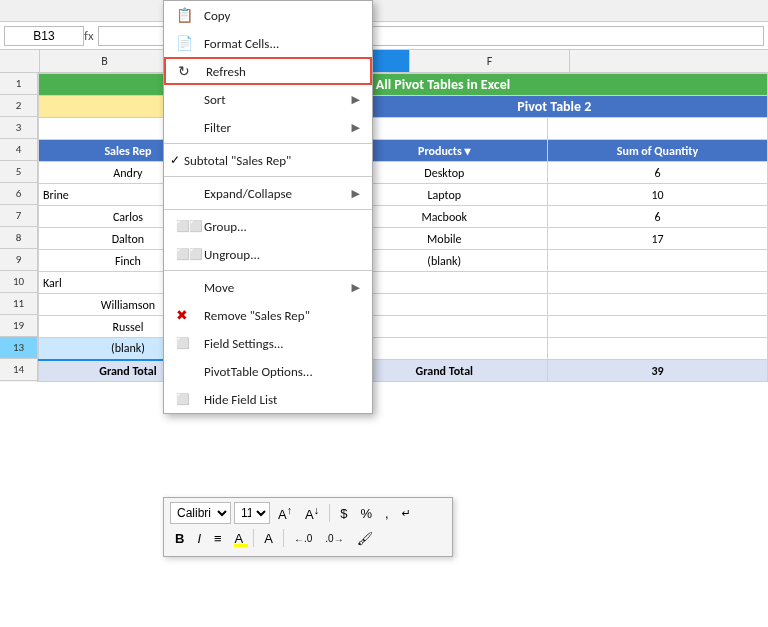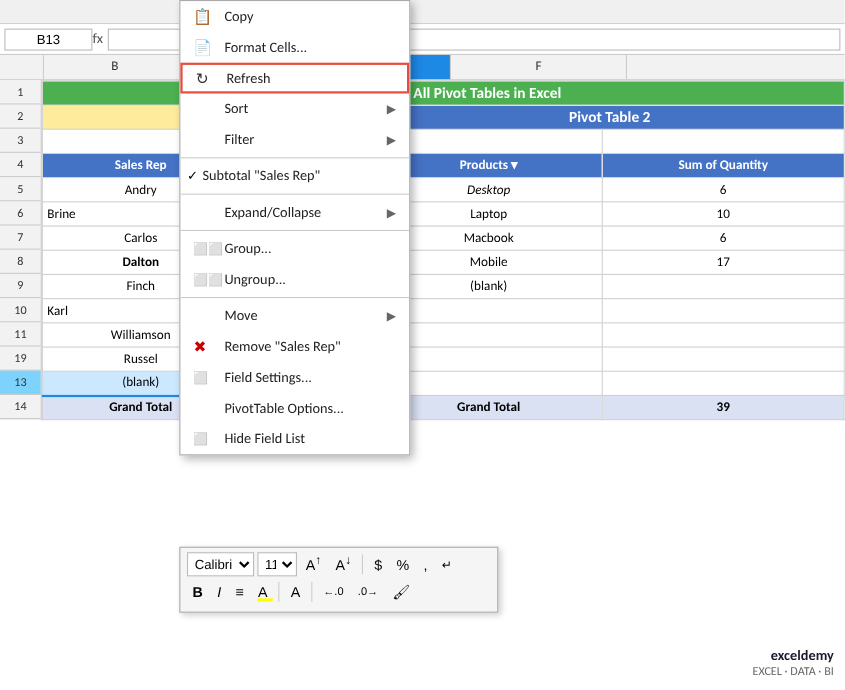--- a/index.html
+++ b/index.html
@@ -151,42 +151,42 @@
         <td></td>
         <td></td>
         <td style="background:#4472C4; color:#fff; font-weight:bold; text-align:center;">Products ▾</td>
         <td style="background:#4472C4; color:#fff; font-weight:bold; text-align:center;">Sum of Quantity</td>
       </tr>
 
       <tr>
         <td style="text-align:center;">Andry</td>
         <td></td>
         <td></td>
-        <td style="text-align:center;font-style:italic;">Desktop</td>
+        <td style="text-align:center;">Desktop</td>
         <td style="text-align:center;">6</td>
       </tr>
 
       <tr>
         <td style="">Brine</td>
         <td></td>
         <td></td>
         <td style="text-align:center;">Laptop</td>
         <td style="text-align:center;">10</td>
       </tr>
 
       <tr>
         <td style="text-align:center;">Carlos</td>
         <td></td>
         <td></td>
         <td style="text-align:center;">Macbook</td>
         <td style="text-align:center;">6</td>
       </tr>
 
       <tr>
-        <td style="text-align:center;font-weight:bold;">Dalton</td>
+        <td style="text-align:center;">Dalton</td>
         <td></td>
         <td></td>
         <td style="text-align:center;">Mobile</td>
         <td style="text-align:center;">17</td>
       </tr>
 
       <tr>
         <td style="text-align:center;">Finch</td>
         <td></td>
         <td></td>
@@ -341,18 +341,14 @@
       <button class="mini-btn" style="position:relative;">A<span style="position:absolute; bottom:1px; left:3px; width:14px; height:3px; background:#FFFF00;"></span></button>
       <div class="mini-sep"></div>
       <button class="mini-btn">A</button>
       <div class="mini-sep"></div>
       <button class="mini-btn" style="font-size:10px;">←.0</button>
       <button class="mini-btn" style="font-size:10px;">.0→</button>
       <button class="mini-btn">🖌</button>
     </div>
   </div>
 
-  <div class="watermark">
-    <strong>exceldemy</strong>
-    <span>EXCEL · DATA · BI</span>
-  </div>
 
 </div>
 
 </body></html>

